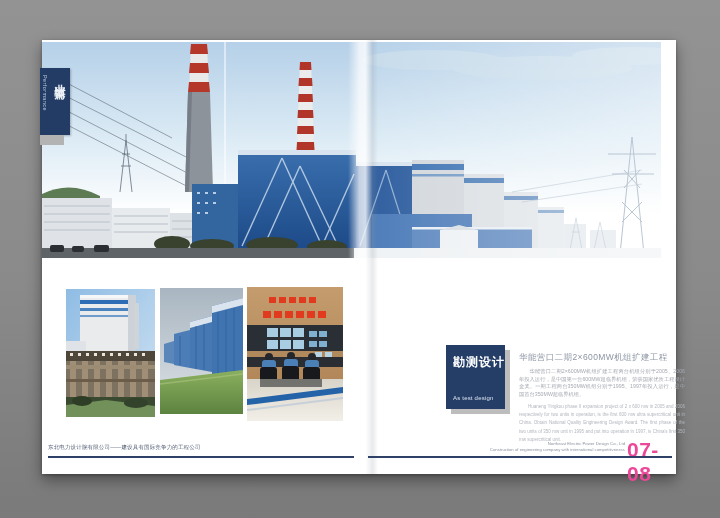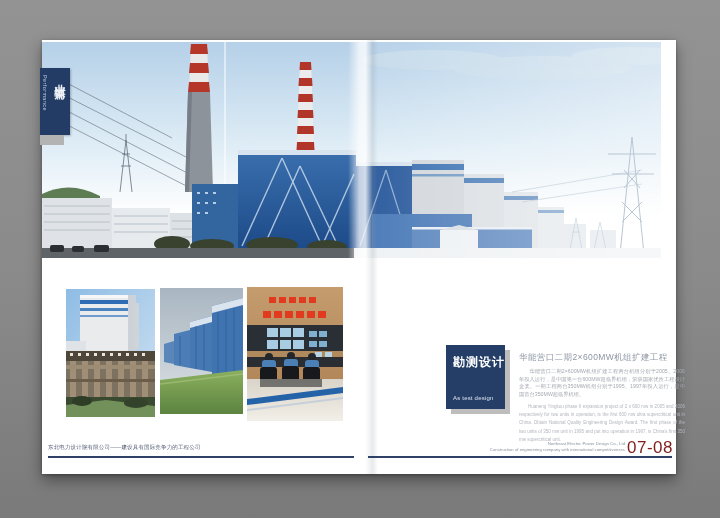--- a/index.html
+++ b/index.html
@@ -38,22 +38,22 @@
   .proj-zh{font-size:10.5px;line-height:15px;color:#a5a9b1;text-align:justify;text-indent:21px;margin:0;}
   .proj-en{font-size:9px;line-height:16.2px;color:#b2b6bd;text-align:justify;text-indent:18px;margin:10px 0 0 0;}
   
   .footer-left{position:absolute;left:6px;top:402px;width:310px;}
   .footer-left-inner{font-size:11px;color:#555f76;letter-spacing:.3px;white-space:nowrap;}
   .rule{position:absolute;height:2px;background:#2f4166;}
   .rule-left{left:6px;top:416px;width:306px;}
   .rule-right{left:326px;top:416px;width:304px;}
   .footer-right-text{position:absolute;left:420px;top:400px;width:163px;}
   .footer-right-inner{text-align:right;font-size:8.5px;line-height:12px;color:#8b94a2;}
-  .page-num{position:absolute;left:585px;top:398px;font-size:17px;font-weight:normal;
-            color:#7f1d1d;letter-spacing:.5px;}
+  .page-num{position:absolute;left:585px;top:398px;font-size:21px;font-weight:bold;
+            color:#ec4899;letter-spacing:.5px;}
 </style>
 </head>
 <body>
 
 <div class="stage">
   <div class="page">
 
     <div class="panorama" title="Panoramic photo of a coal power plant with two striped chimneys, blue boiler buildings and transmission tower">
       <svg width="619" height="216" viewBox="0 0 619 216">
         <defs>

